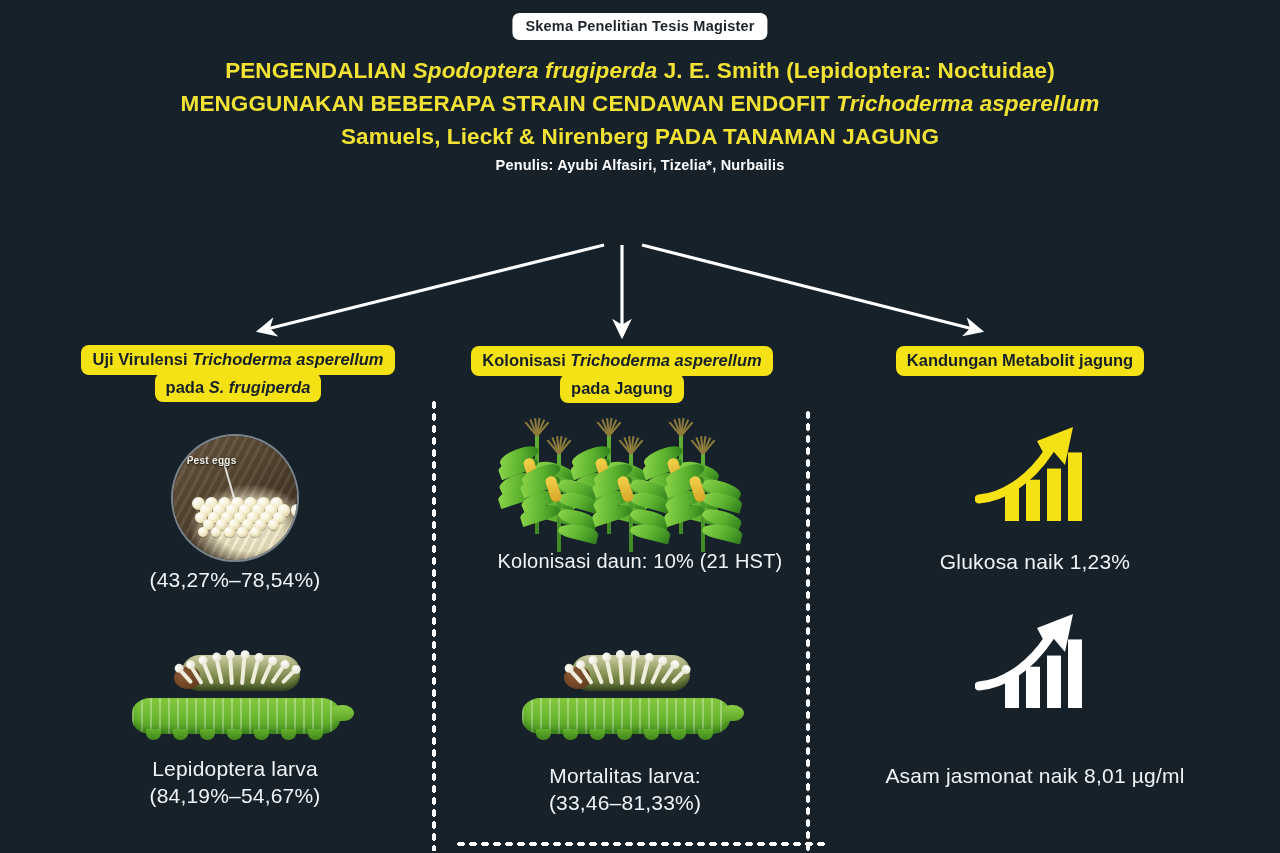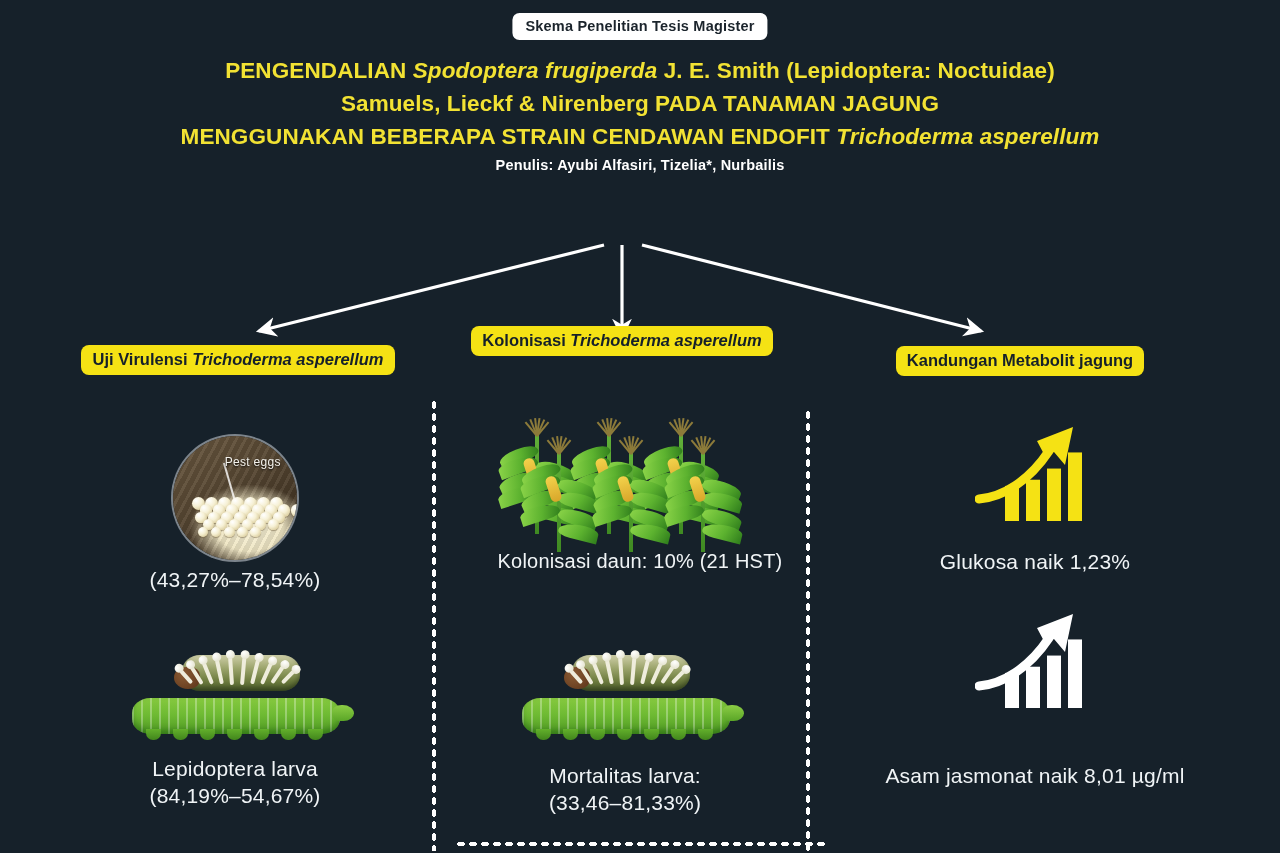--- a/index.html
+++ b/index.html
@@ -48,21 +48,21 @@
   
   .branch-label { position: absolute; text-align: center; }
   .branch-label .ln {
     display: inline-block; background: #f5e214; color: #15202a;
     font-size: 16.5px; font-weight: bold; line-height: 1.0;
     padding: 6px 11px 7px; border-radius: 8px; white-space: nowrap;
   }
   .branch-label .ln2 { margin-top: -2px; }
   .branch-label i { font-style: italic; }
   #branch-1 { top: 345px; left: 64px; width: 348px; }
-  #branch-2 { top: 326px; left: 452px; width: 340px; }
+  #branch-2 { top: 346px; left: 452px; width: 340px; }
   #branch-3 { top: 346px; left: 860px; width: 320px; }
 
   
   .v-divider {
     position: absolute; width: 6px;
     background-image: radial-gradient(#ffffff 46%, rgba(0,0,0,0) 48%);
     background-size: 6px 12px; background-repeat: repeat-y;
   }
   #divider-left  { left: 431px; top: 399px; height: 452px; }
   #divider-right { left: 805px; top: 409px; height: 442px; }
@@ -98,22 +98,22 @@
     position: absolute; border-radius: 50%;
     background: radial-gradient(circle at 32% 28%, #ffffff 0%, #f6f0d4 44%, #ddd0a2 78%, #b9a878 100%);
     box-shadow: 0 1px 1px rgba(90,70,40,.45);
   }
   #egg-photo .pointer {
     position: absolute; left: 40%; top: 22%; width: 1.5px; height: 40px;
     background: rgba(255,255,255,.8); transform: rotate(-16deg); transform-origin: top;
   }
   #egg-photo .pest-eggs-label {
     position: absolute; left: 11%; top: 15%;
-    color: #f4f2ec; font-size: 12px; font-weight: normal; letter-spacing: .3px;
-    text-shadow: 0 1px 2px rgba(0,0,0,.9); white-space: nowrap; margin-left: 38px;
+    color: #f4f2ec; font-size: 10px; font-weight: bold; letter-spacing: .3px;
+    text-shadow: 0 1px 2px rgba(0,0,0,.9); white-space: nowrap;
   }
   #caption-egg { left: 85px; top: 566px; width: 300px; }
 
   
   .cater-wrap { position: absolute; }
   #cater-left  { left: 130px; top: 645px; width: 215px; height: 95px; }
   #cater-mid   { left: 520px; top: 645px; width: 215px; height: 95px; }
   .cater-body {
     position: absolute; left: 2px; bottom: 6px; width: 208px; height: 36px;
     border-radius: 18px / 15px;
@@ -191,45 +191,47 @@
 </style>
 </head>
 <body>
 
 <div id="stage">
 
   <div class="badge">Skema Penelitian Tesis Magister</div>
 
   <div class="title-block">
     <div class="title-line"><span>PENGENDALIAN </span><i>Spodoptera frugiperda</i><span> J. E. Smith (Lepidoptera: Noctuidae)</span></div>
+    <div class="title-line"><span>MENGGUNAKAN BEBERAPA STRAIN CENDAWAN ENDOFIT </span><i>Trichoderma asperellum</i></div>
     <div class="title-line">Samuels, Lieckf &amp; Nirenberg PADA TANAMAN JAGUNG</div>
-    <div class="title-line"><span>MENGGUNAKAN BEBERAPA STRAIN CENDAWAN ENDOFIT </span><i>Trichoderma asperellum</i></div>
   </div>
   <div class="authors">Penulis: Ayubi Alfasiri, Tizelia*, Nurbailis</div>
 
 
   <svg id="arrows" viewBox="0 0 1280 853">
     <defs>
       <marker id="ah" markerWidth="7" markerHeight="7" refX="5.4" refY="3.5" orient="auto">
         <path d="M0,0.4 L6.4,3.5 L0,6.6 L1.9,3.5 Z" fill="#ffffff"></path>
       </marker>
     </defs>
     <g stroke="#ffffff" stroke-width="3.2" fill="none" marker-end="url(#ah)">
       <line x1="604" y1="245" x2="259" y2="331"></line>
       <line x1="622" y1="245" x2="622" y2="336"></line>
       <line x1="642" y1="245" x2="981" y2="331"></line>
     </g>
   </svg>
 
   <div class="branch-label" id="branch-1">
     <div><span class="ln" style="background: rgb(245, 226, 20);"><span>Uji Virulensi </span><i>Trichoderma asperellum</i></span></div>
+    <div><span class="ln ln2" style="background: rgb(245, 226, 20);"><span>pada </span><i>S. frugiperda</i></span></div>
   </div>
 
   <div class="branch-label" id="branch-2">
     <div><span class="ln" style="background: rgb(245, 226, 20);"><span>Kolonisasi </span><i>Trichoderma asperellum</i></span></div>
+    <div><span class="ln ln2" style="background: rgb(245, 226, 20);">pada Jagung</span></div>
   </div>
 
   <div class="branch-label" id="branch-3">
     <div><span class="ln" style="background: rgb(245, 226, 20);">Kandungan Metabolit jagung</span></div>
   </div>
 
   <div class="v-divider" id="divider-left"></div>
   <div class="v-divider" id="divider-right"></div>
   <div id="divider-bottom"></div>
 

